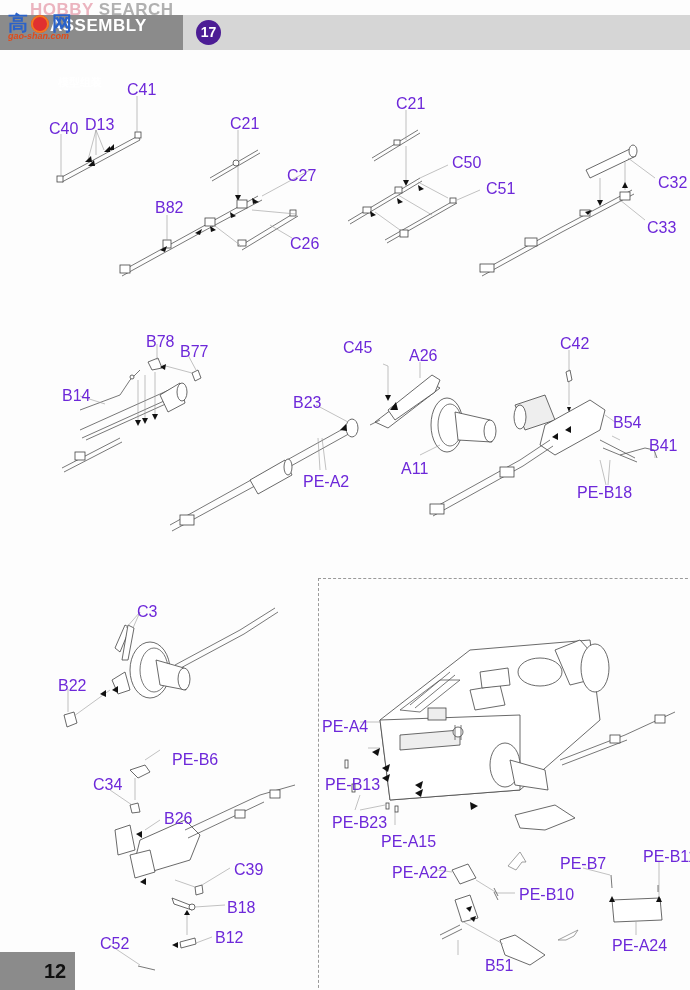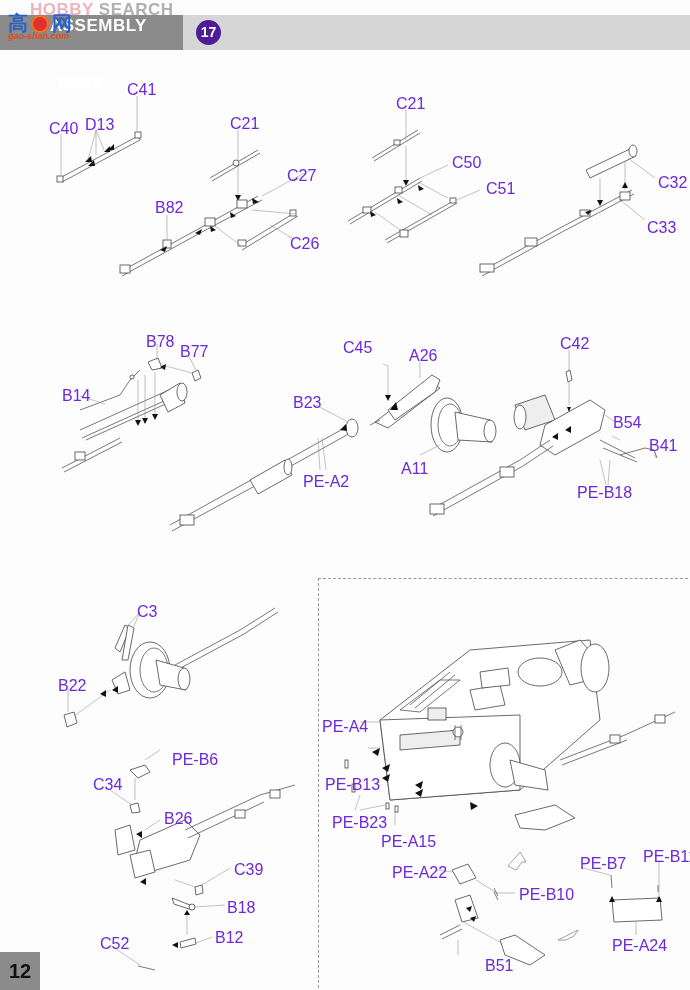--- a/index.html
+++ b/index.html
@@ -43,21 +43,21 @@
       background: #e03030; vertical-align: -3px; margin: 0 3px;
       box-shadow: 0 0 0 2px #f07a20 inset;
     }
     .wm-url {
       position: absolute; left: 8px; top: 31px; font-size: 9px; font-weight: bold;
       color: #e04a1a; font-style: italic;
     }
     .page-number {
       position: absolute; left: 0; top: 952px; width: 40px; height: 38px;
       background: #8b8b8b; color: #111; font-weight: bold; font-size: 20px;
-      text-align: center; line-height: 38px;
+      text-align: center; line-height: 38px; padding-left: 35px;
     }
     .dashed-frame {
       position: absolute; left: 318px; top: 578px; width: 380px; height: 420px;
       border-left: 1.3px dashed #9a9a9a; border-top: 1.3px dashed #9a9a9a;
       box-sizing: border-box;
     }
     .label {
       position: absolute; font-size: 16px; color: #6d28d9; white-space: nowrap;
       line-height: 1;
     }
@@ -338,18 +338,18 @@
     <div class="label" style="left: 227px; top: 900px;">B18</div>
     <div class="label" style="left: 215px; top: 930px;">B12</div>
     <div class="label" style="left: 100px; top: 936px;">C52</div>
     <div class="label" style="left: 322px; top: 719px;">PE-A4</div>
     <div class="label" style="left: 325px; top: 745px; margin-top: 32px;">PE-B13</div>
     <div class="label" style="left: 332px; top: 815px;">PE-B23</div>
     <div class="label" style="left: 381px; top: 834px;">PE-A15</div>
     <div class="label" style="left: 392px; top: 865px;">PE-A22</div>
     <div class="label" style="left: 519px; top: 887px;">PE-B10</div>
     <div class="label" style="left: 449px; top: 958px; margin-left: 36px;">B51</div>
-    <div class="label" style="left: 580px; top: 856px;">PE-B7</div>
+    <div class="label" style="left: 560px; top: 856px;">PE-B7</div>
     <div class="label" style="left: 643px; top: 849px;">PE-B11</div>
     <div class="label" style="left: 612px; top: 938px;">PE-A24</div>
   </div>
 
 <div class="page-number">12</div>
 
 </body></html>

